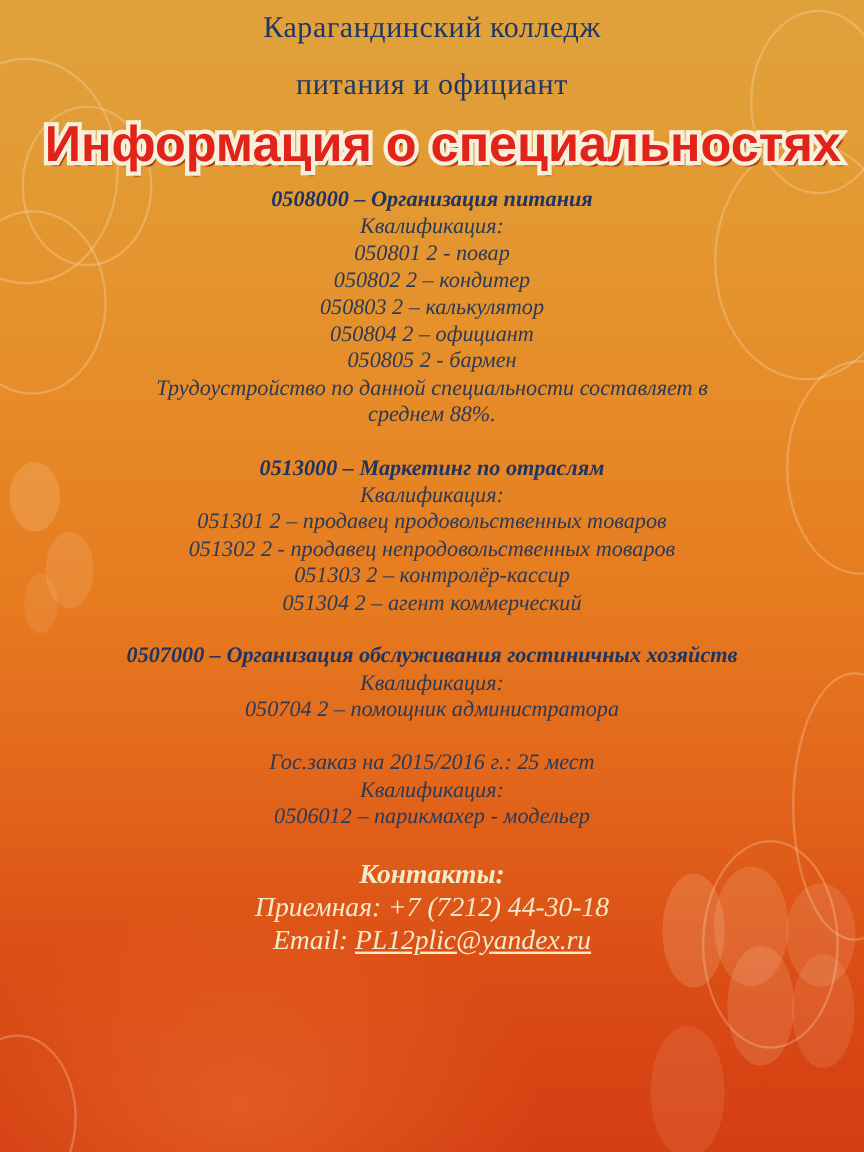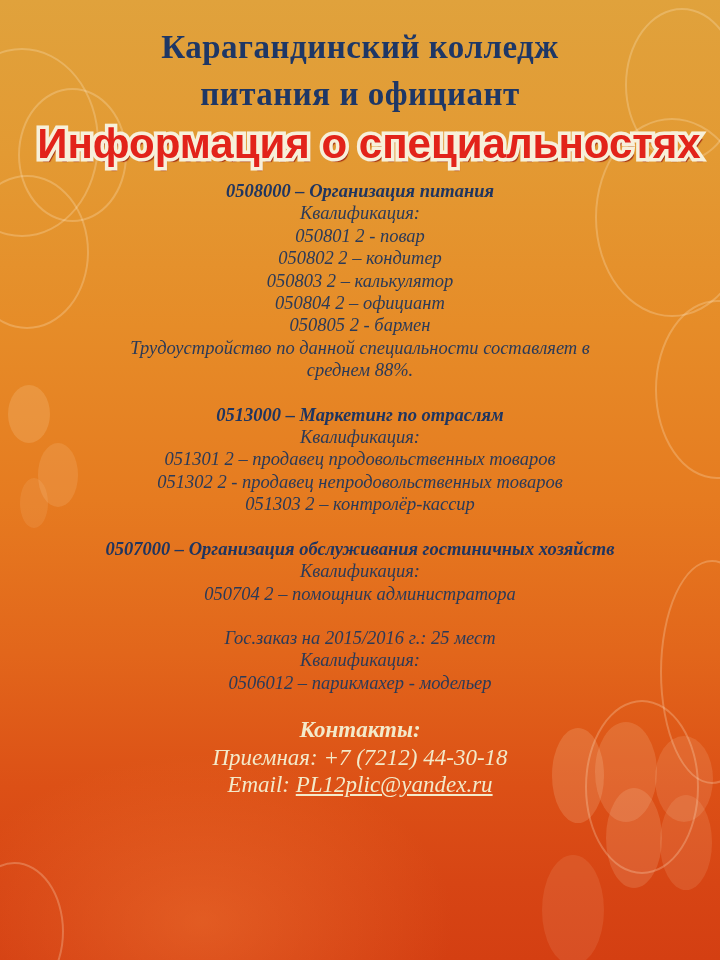--- a/index.html
+++ b/index.html
@@ -15,25 +15,24 @@
         #E0A23C 0%, #E39A33 16%, #E68C28 34%, #E67B20 52%,
         #E2661B 68%, #DC5016 82%, #D74514 92%, #D43F12 100%);
   }
   
   .bokeh { position:absolute; border-radius:50%; pointer-events:none; }
   .ring  { border:2px solid rgba(255,240,210,0.25); }
   .fill  { background: rgba(255,235,200,0.16); }
 
   .title {
     position: relative;
-    margin-top: 24px;
     text-align: center;
     color: #1E3766;
-    font-weight: bold;
-    font-size: 33px;
+    font-weight: normal;
+    font-size: 25px;
     line-height: 47px;
     letter-spacing: 0.5px;
   }
   .title span { display:block; }
 
   .banner {
     position: relative;
     height: 52px;
     margin-top: 2px;
     text-align: center;
@@ -128,20 +127,21 @@
       <div class="sec-line">050805 2 - бармен</div>
       <div class="sec-line">Трудоустройство по данной специальности составляет в среднем 88%.</div>
     </div>
 
     <div class="section">
       <div class="sec-heading">0513000 – Маркетинг по отраслям</div>
       <div class="sec-line">Квалификация:</div>
       <div class="sec-line">051301 2 – продавец продовольственных товаров</div>
       <div class="sec-line">051302 2 - продавец непродовольственных товаров</div>
       <div class="sec-line">051303 2 – контролёр-кассир</div>
+      <div class="sec-line">051304 2 – агент коммерческий</div>
     </div>
 
     <div class="section">
       <div class="sec-heading">0507000 – Организация обслуживания гостиничных хозяйств</div>
       <div class="sec-line">Квалификация:</div>
       <div class="sec-line">050704 2 – помощник администратора</div>
     </div>
 
     <div class="section">
       <div class="sec-line">Гос.заказ на 2015/2016 г.: 25 мест</div>

